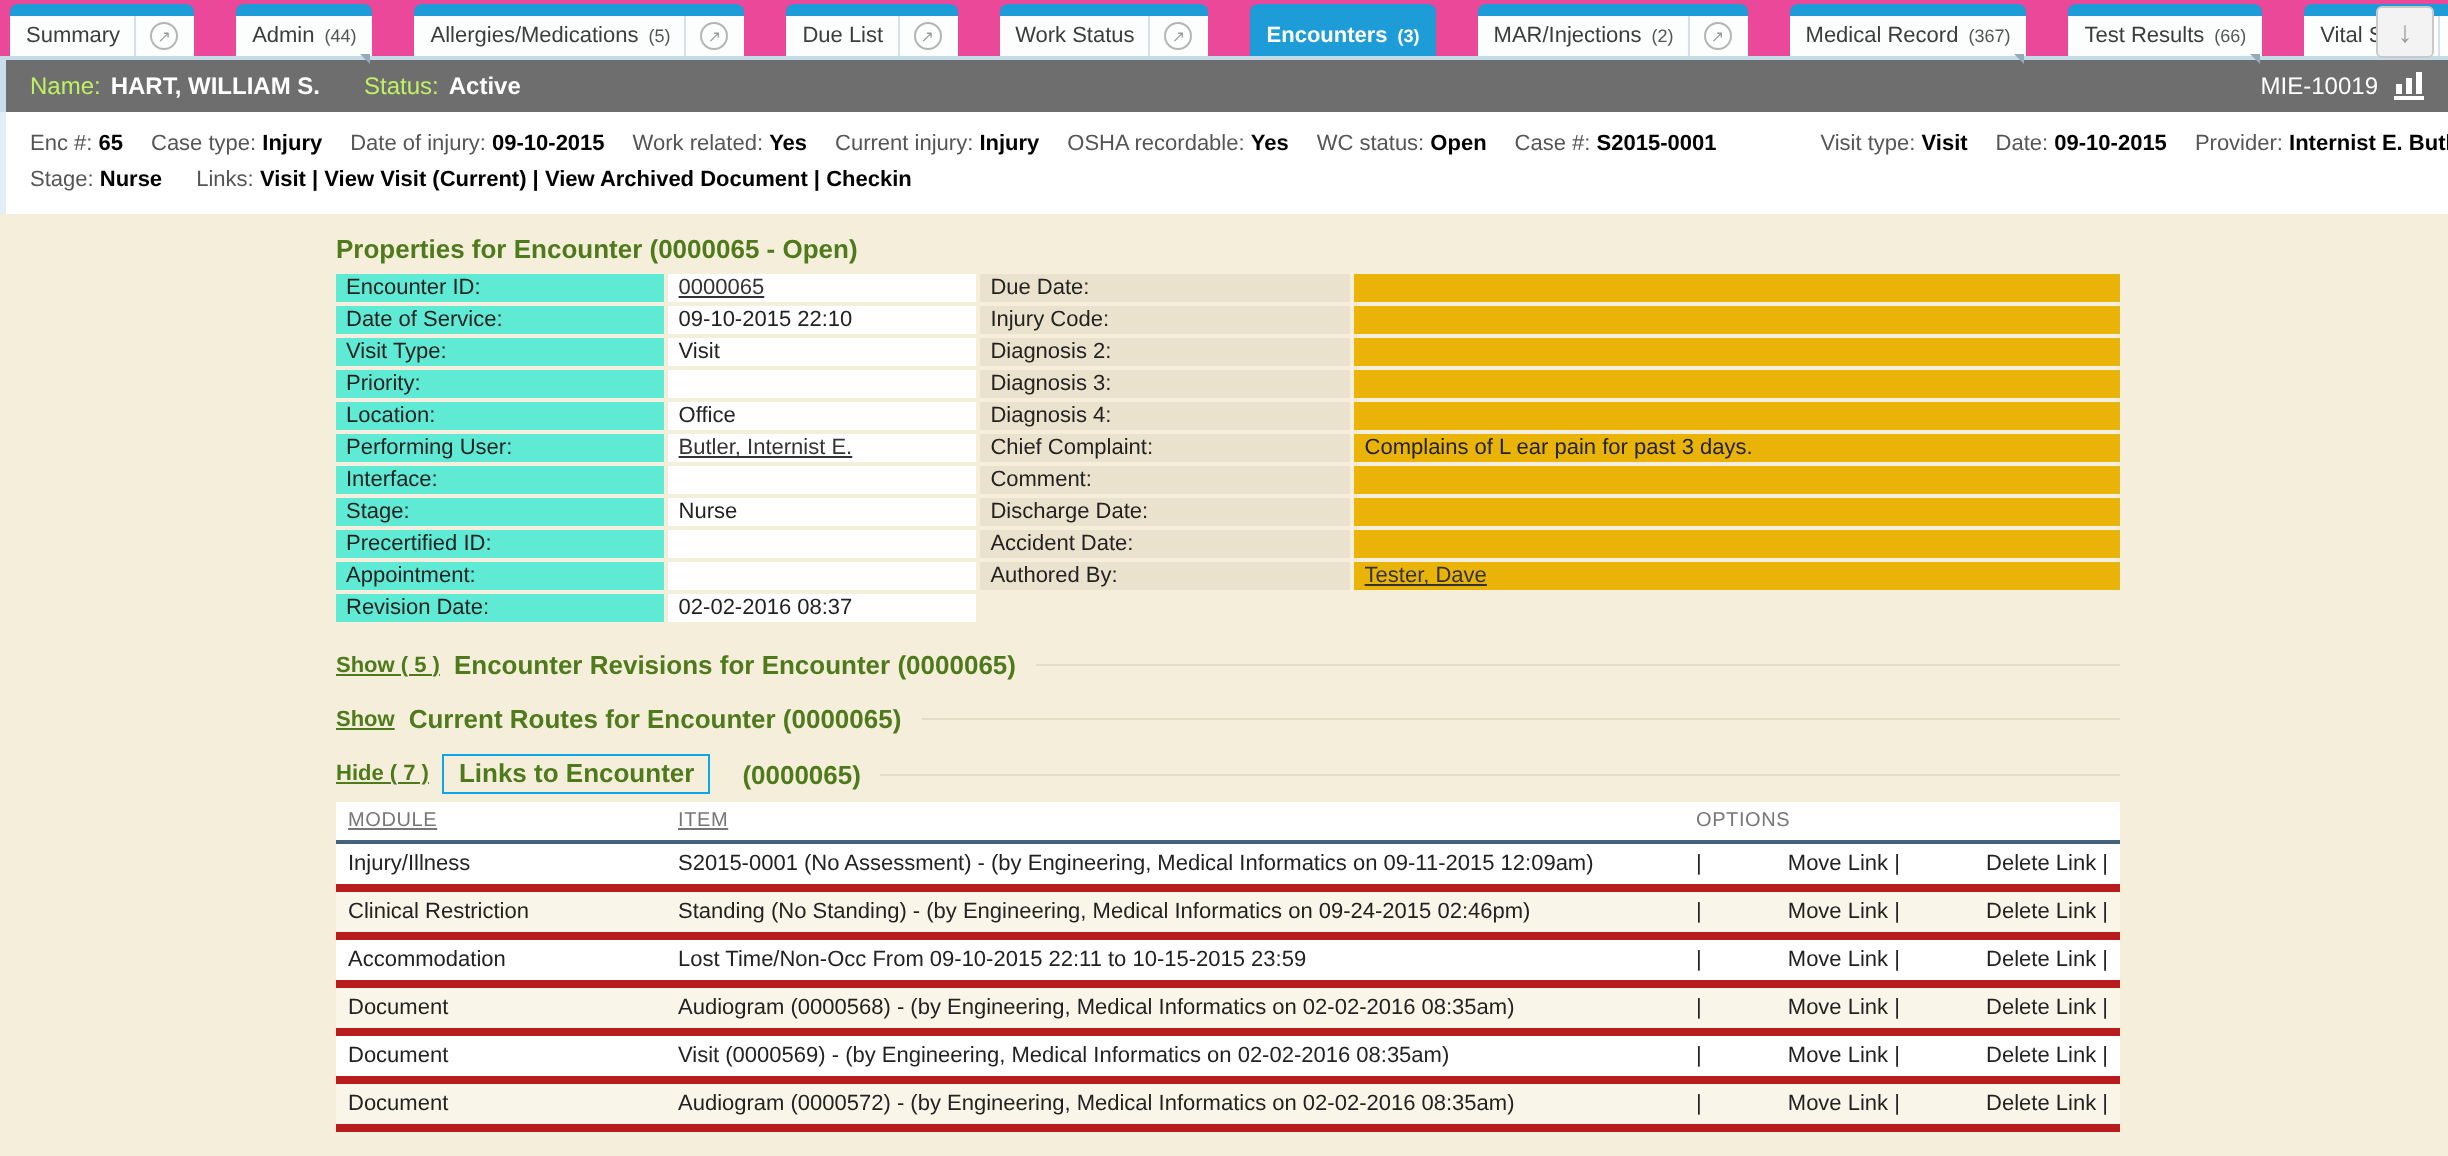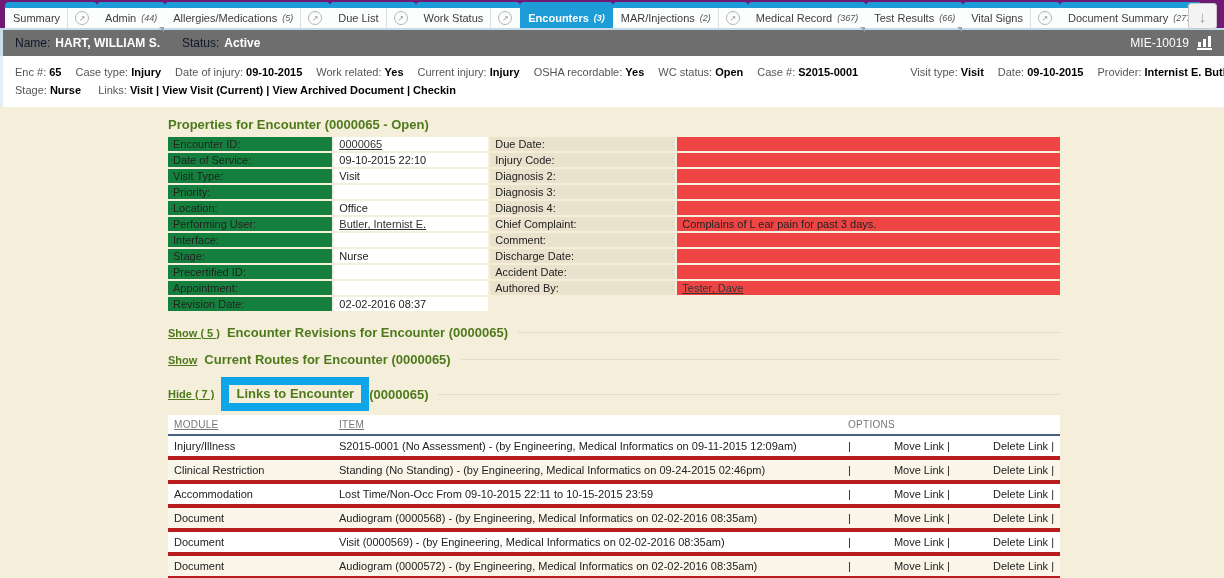--- a/index.html
+++ b/index.html
@@ -4,48 +4,48 @@
 <style>
   * { box-sizing: border-box; }
   html,body { margin:0; padding:0; }
   body {
     width:1224px; height:578px; overflow:hidden; position:relative;
     font-family:"Liberation Sans", sans-serif; background:#f5eedb; font-size:11px; color:#222;
   }
 
   
   .tabbar {
-    height:30px; background:#701a75; display:flex; align-items:stretch;
-    padding:2px 44px 0 5px; gap:0; border-bottom:2px solid #c6dbe8; position:relative;
+    height:30px; background:#ec4899; display:flex; align-items:stretch;
+    padding:2px 44px 0 5px; gap:21px; border-bottom:2px solid #c6dbe8; position:relative;
   }
   .tab { position:relative; display:flex; flex-direction:column; border-radius:4px 4px 0 0; font-size:11px; color:#3c3c3c; cursor:pointer; }
   .tab .top { height:6px; background:#1e9cd7; border-radius:4px 4px 0 0; }
   .tab .body { flex:1; background:#fcfdfd; display:flex; align-items:center; padding:0 8px; gap:5px; white-space:nowrap; }
-  .tab .cnt { font-size:9px; color:#555;font-style:italic; }
+  .tab .cnt { font-size:9px; color:#555; }
   .tab .pop { display:flex; align-items:center; align-self:stretch; border-left:1px solid #d9e0e5; padding-left:7px; margin-left:2px; }
   .tab .pop i { font-style:normal; width:14px; height:14px; border:1px solid #b5b5b5; border-radius:50%;
     display:flex; align-items:center; justify-content:center; font-size:8px; color:#9a9a9a; }
   .tab.active { background:#1e9cd7; }
   .tab.active .top { background:transparent; }
   .tab.active .body { background:transparent; color:#fff; font-weight:bold; }
   .tab.active .cnt { color:#fff; font-weight:bold; }
   .tab.notch:after { content:""; position:absolute; right:1px; bottom:-4px;
     border-top:5px solid #94aaba; border-left:5px solid transparent; }
   .scrollbtn {
     position:absolute; right:7px; top:3px; width:29px; height:26px; background:#f3f3f3;
     border:1px solid #c9c9c9; border-radius:3px; display:flex; align-items:center; justify-content:center;
     color:#9b9b9b; font-size:15px; font-weight:bold; cursor:pointer;
   }
 
   
   .patientbar {
     height:26px; background:#6e6e6e; color:#fff; display:flex; align-items:center;
     padding:0 12px; font-size:12px; border-left:3px solid #c9ddea;
   }
-  .pb-label { color:#0f172a; margin-right:5px; }
+  .pb-label { color:#bef264; margin-right:5px; }
   .pb-value { font-weight:bold; margin-right:22px; }
   .pb-right { margin-left:auto; display:flex; align-items:center; gap:8px; font-size:12px; }
   .chart-icon { display:inline-flex; align-items:flex-end; gap:2px; border-bottom:2px solid #fff; padding:0 1px 1px; height:14px; }
   .chart-icon b { width:3px; background:#fff; display:inline-block; }
 
   
   .infobar { background:#fff; padding:6px 12px 7px; border-left:3px solid #e2edf5; }
   .inforow { margin:2px 0; line-height:16px; white-space:nowrap; }
   .fl { color:#555; }
   .fv { color:#000; font-weight:bold; margin-right:14px; }
@@ -53,32 +53,32 @@
   .ilink { color:#000; font-weight:bold; cursor:pointer; }
   .isep { color:#000; font-weight:bold; }
 
   
   .content { padding:8px 0 0 168px; }
   .green-h { color:#4e7a1b; font-size:13px; font-weight:bold; }
   .props-title { margin:2px 0 3px; }
 
   table.props { border-collapse:separate; border-spacing:2px; width:896px; margin-left:-2px; table-layout:fixed; }
   table.props td { height:14px; padding:0 5px; font-size:11px; overflow:hidden; white-space:nowrap; }
-  td.lbl  { background:#15803d; width:158px; }
+  td.lbl  { background:#5eead4; width:158px; }
   td.val  { background:#fff;    width:148px; }
   td.lbl2 { background:#ebe2cd; width:178px; }
-  td.val2 { background:#ef4444;    width:368px; }
+  td.val2 { background:#eab308;    width:368px; }
   td.blank { background:transparent; }
   .plink { color:#333; text-decoration:underline; cursor:pointer; }
 
   .sect { display:flex; align-items:center; margin:12px 0 2px; width:892px; }
   .toggle { color:#4e7a1b; font-weight:bold; font-size:11px; text-decoration:underline; margin-right:7px; cursor:pointer; white-space:nowrap; }
   .sect .green-h { white-space:nowrap; }
   .rule { flex:1; border-top:1px solid #e5dcc6; margin-left:10px; }
-  .redbox { border:8px solid #0ea5e9; padding:1px 7px 2px; margin-right:0; display:inline-block; }
+  .redbox { border:1px solid #0ea5e9; padding:1px 7px 2px; margin-right:16px; display:inline-block; }
   .sect.links-sect { margin-top:10px; margin-bottom:4px; }
 
   table.links { width:892px; border-collapse:collapse; font-size:11px; background:#fff; }
   table.links th { text-align:left; font-size:10px; color:#777; font-weight:normal; padding:4px 6px;
     border-bottom:2px solid #44627e; letter-spacing:.3px; white-space:nowrap; }
   table.links th span.u { text-decoration:underline; cursor:pointer; }
   table.links td { padding:4px 6px; border-bottom:4px solid #b91c1c; white-space:nowrap; overflow:hidden; }
   table.links tbody tr:nth-child(even) { background:#f9f5e9; }
   td.c-module { width:165px; }
   td.c-options { width:168px; }

